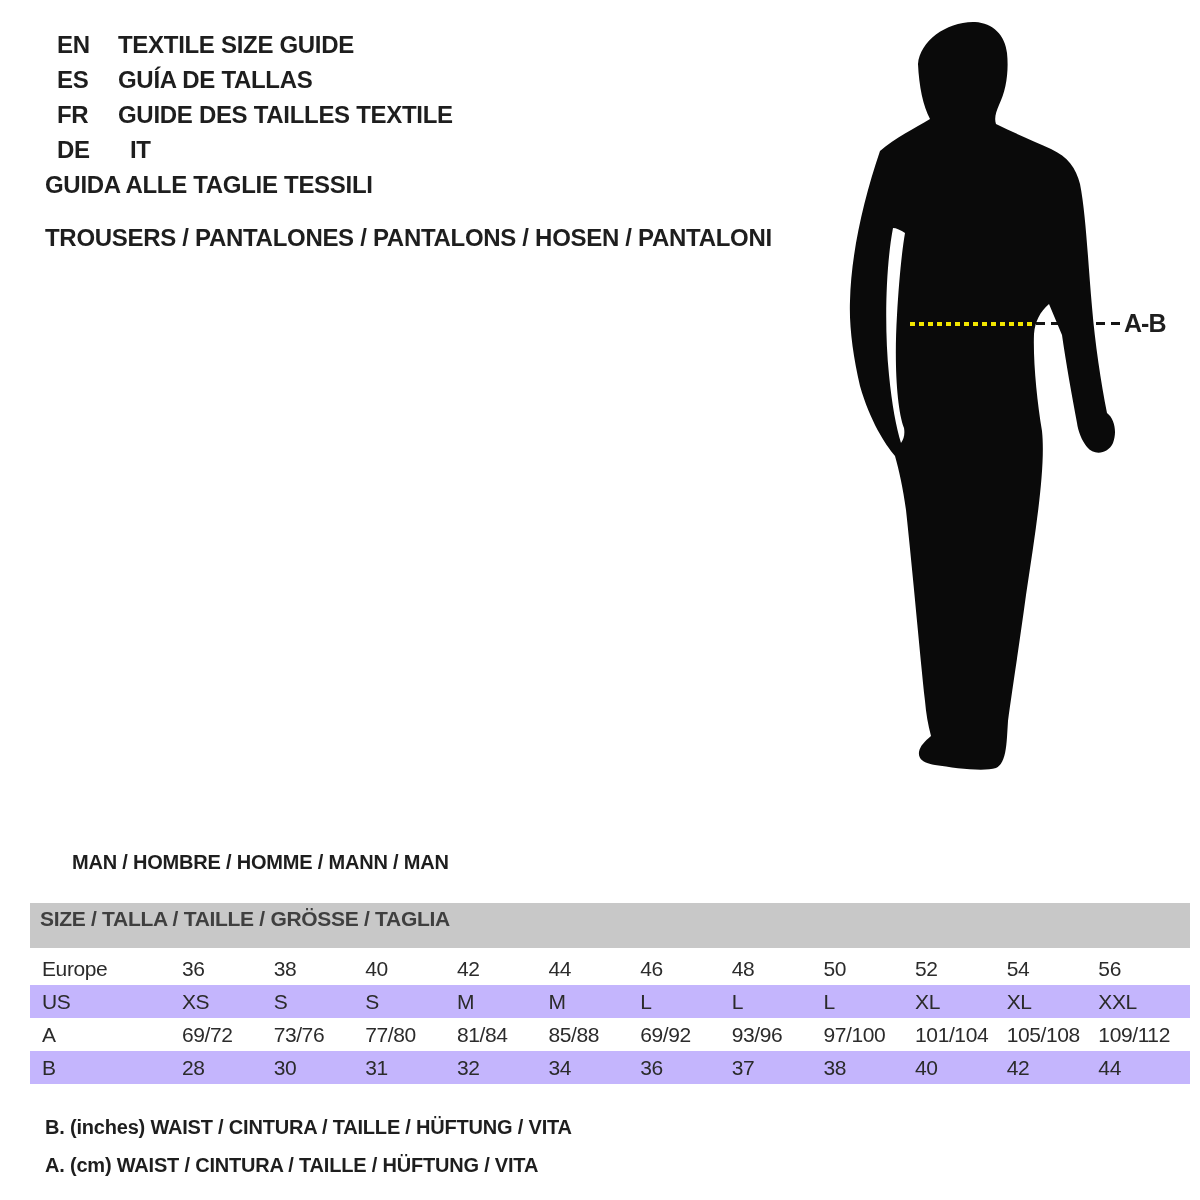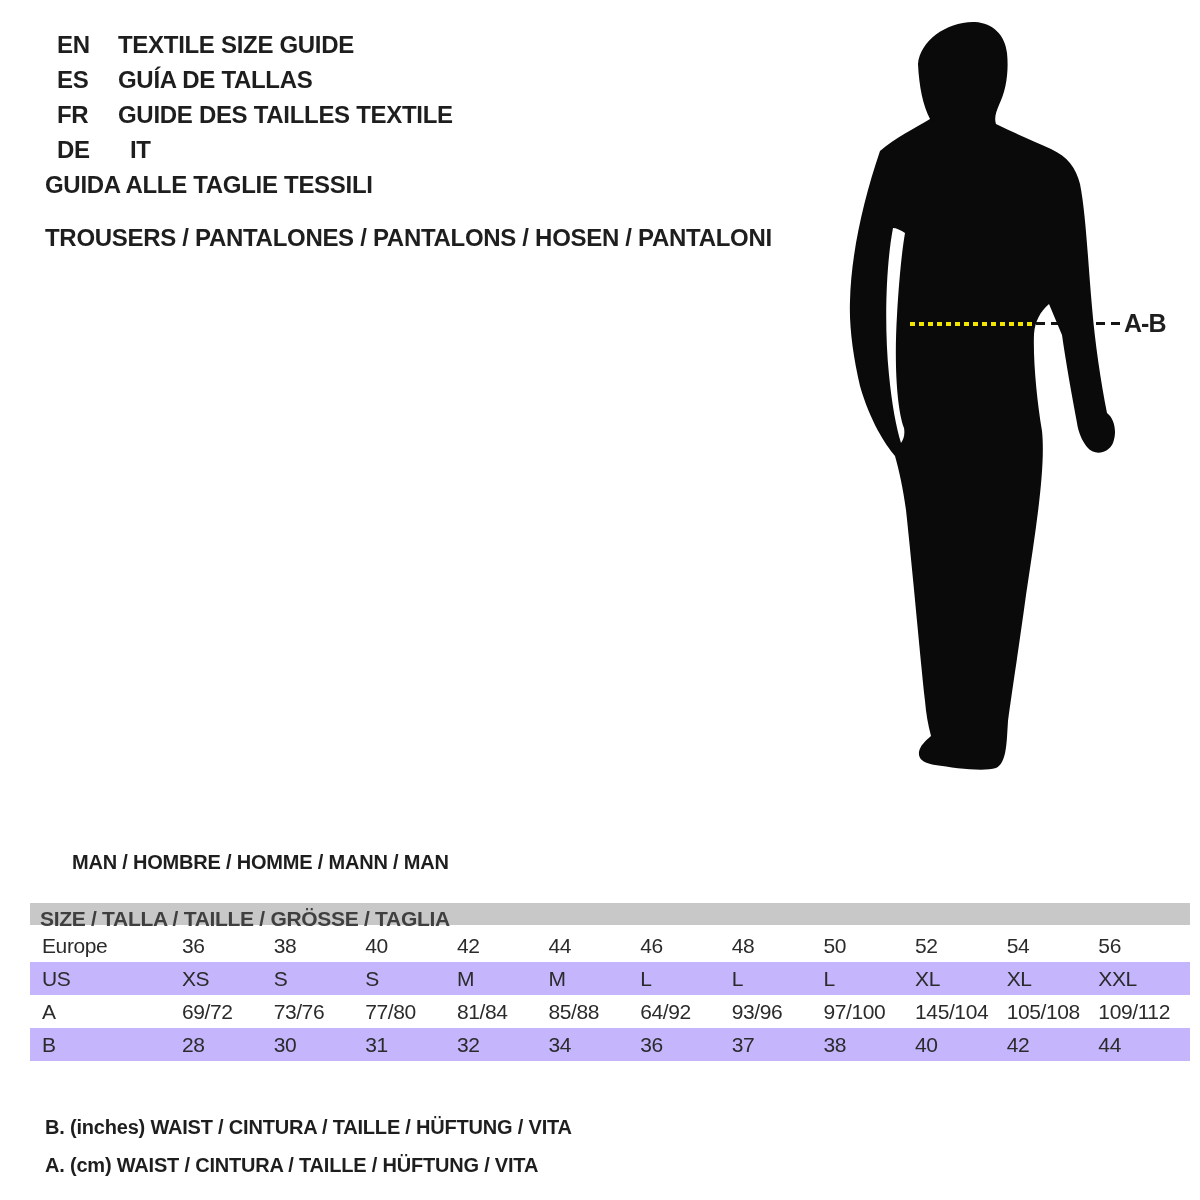--- a/index.html
+++ b/index.html
@@ -23,21 +23,21 @@
   .figure-wrap{position:absolute;left:835px;top:15px;width:300px;height:765px;}
   .figure-wrap svg{position:absolute;left:0;top:0;z-index:2;}
   .waist-dash{position:absolute;left:1036px;top:322px;width:86px;height:3px;z-index:1;
     background:repeating-linear-gradient(90deg,#141414 0 9px,transparent 9px 15px);}
   .waist-dots{position:absolute;left:910px;top:322px;width:122px;height:4px;z-index:3;
     background:repeating-linear-gradient(90deg,#f2e600 0 5px,transparent 5px 9px);}
   .ab-label{position:absolute;left:1124px;top:309px;font-size:25px;font-weight:700;z-index:3;
     letter-spacing:-1px;}
   
   .size-table{position:absolute;left:30px;top:903px;width:1160px;font-size:21px;}
-  .size-table-header{height:22px;line-height:31px;background:#c8c8c8;color:#3f3f3f;
+  .size-table-header{height:45px;line-height:31px;background:#c8c8c8;color:#3f3f3f;
     font-weight:700;padding-left:10px;letter-spacing:-0.3px;box-sizing:border-box;
     margin-bottom:4px;}
   .size-row{display:grid;grid-template-columns:152px repeat(11,1fr);height:33px;
     align-items:center;color:#2b2b2b;letter-spacing:-0.4px;}
   .size-row.striped{background:#c4b5fd;}
   .size-row .row-label{padding-left:12px;text-align:left;}
   .size-row .cell{text-align:left;}
   
   .footnotes{position:absolute;left:45px;top:1108px;font-size:20px;font-weight:700;
     line-height:38px;letter-spacing:-0.2px;}
@@ -143,24 +143,24 @@
         <div class="cell">XL</div>
         <div class="cell">XXL</div>
       </div>
       <div class="size-row">
         <div class="row-label">A</div>
         <div class="cell">69/72</div>
         <div class="cell">73/76</div>
         <div class="cell">77/80</div>
         <div class="cell">81/84</div>
         <div class="cell">85/88</div>
-        <div class="cell">64/92</div>
+        <div class="cell">69/92</div>
         <div class="cell">93/96</div>
         <div class="cell">97/100</div>
-        <div class="cell">145/104</div>
+        <div class="cell">101/104</div>
         <div class="cell">105/108</div>
         <div class="cell">109/112</div>
       </div>
       <div class="size-row striped">
         <div class="row-label">B</div>
         <div class="cell">28</div>
         <div class="cell">30</div>
         <div class="cell">31</div>
         <div class="cell">32</div>
         <div class="cell">34</div>

